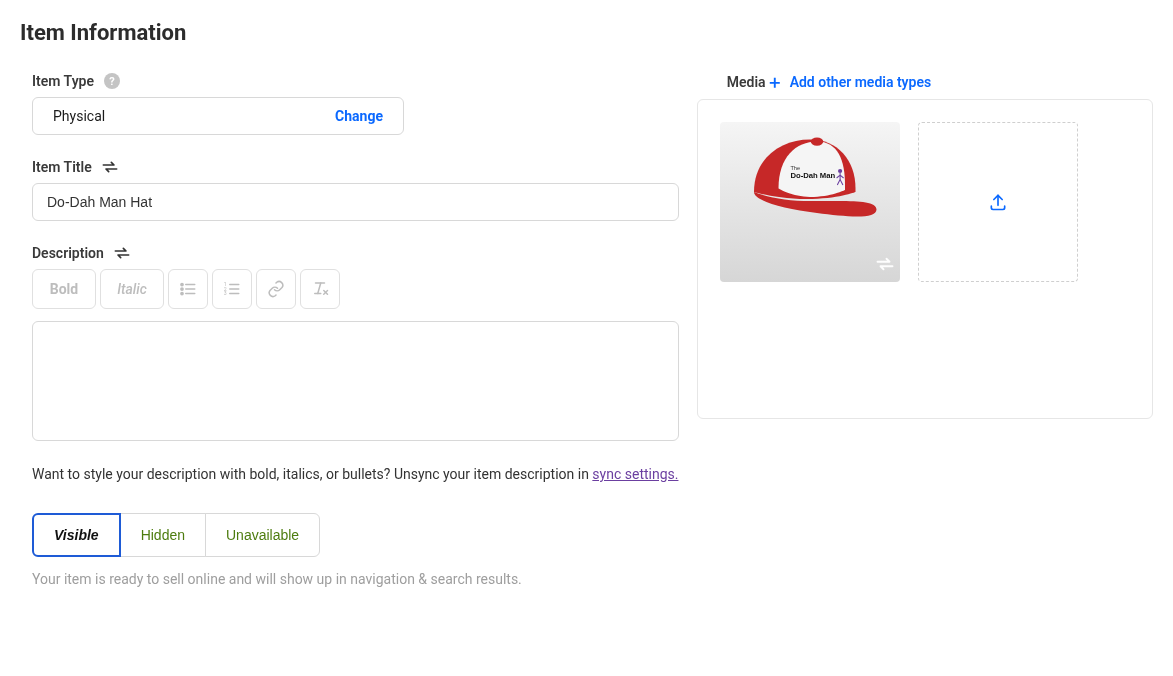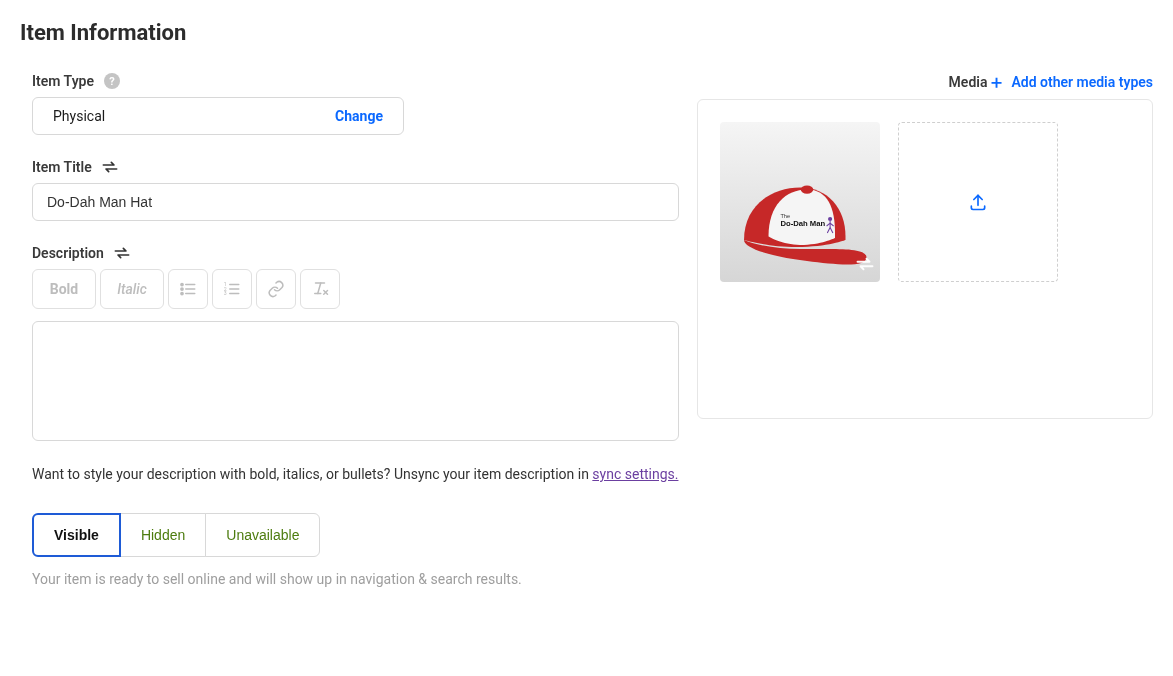--- a/index.html
+++ b/index.html
@@ -129,28 +129,29 @@
     margin-left:-1px;
   }
   .vis-btn:first-child{ margin-left:0; border-radius:6px 0 0 6px;}
   .vis-btn:last-child{ border-radius:0 6px 6px 0;}
   .vis-btn.selected {
     border: 2px solid #1e5bd6;
     color: #111;
     font-weight: 600;
     position:relative;
     z-index:1;
+    font-style:italic;
   }
   .visibility-help {
     font-size: 14px;
     color: #9e9e9e;
   }
   .media-header {
     display: flex;
-    justify-content: flex-end;
+    justify-content: flex-start;
     align-items: center;
     margin-bottom: 8px;
     margin-left: 30px;
   }
   .add-media {
     display: flex;
     align-items: center;
     gap: 6px;
     color: #0b69ff;
     font-weight: 600;
@@ -164,27 +165,27 @@
   .media-box {
     border: 1px solid #e6e6e6;
     border-radius: 6px;
     padding: 22px;
     display: flex;
     gap: 18px;
     height: 320px;
     align-items:flex-start;
   }
   .media-thumb {
-    width: 160px; height: 160px;
+    width: 180px; height: 160px;
     border-radius: 4px;
     background: linear-gradient(#f5f5f5,#d6d6d6);
     position: relative;
     overflow:hidden;
     display:flex;
-    align-items:flex-end;
+    align-items:flex-start;
     justify-content:center;
   }
   .hat-svg { width: 140px; }
   .thumb-sync {
     position: absolute;
     right: 6px; bottom: 6px;
     color: #fff;
     opacity:0.95;
   }
   .upload-slot {

